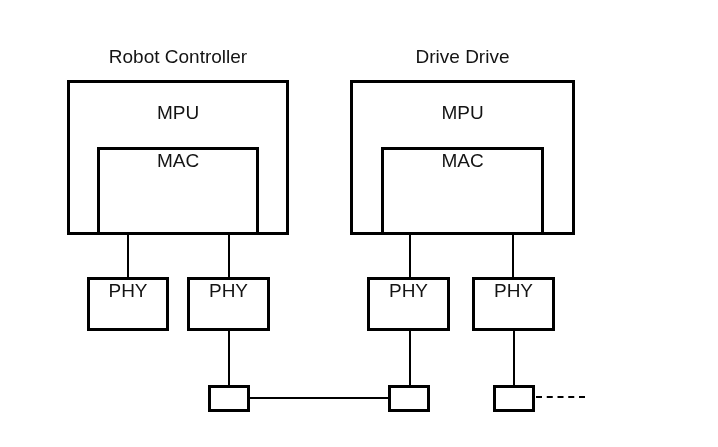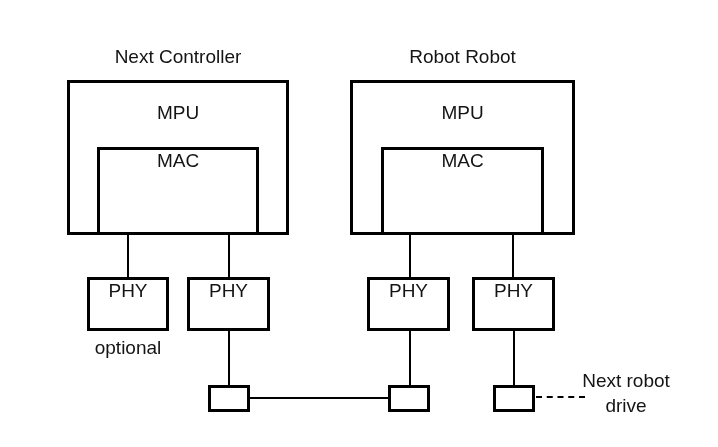--- a/index.html
+++ b/index.html
@@ -56,28 +56,28 @@
     text-align: center;
     line-height: 25px;
     white-space: normal;
   }
 </style>
 </head>
 <body>
 
 <div class="canvas">
 
-  <div class="label" style="left:67px; top:45px; width:222px; height:24px;">Next Controller</div>
+  <div class="label" style="left:67px; top:45px; width:222px; height:24px;">Robot Controller</div>
   <div class="box" style="left:67px; top:80px; width:222px; height:155px;"></div>
   <div class="label" style="left:67px; top:82px; width:222px; height:62px;">MPU</div>
   <div class="box flexcenter" style="left:97px; top:147px; width:162px; height:88px;">
     <span>MAC</span>
   </div>
 
-  <div class="label" style="left:350px; top:45px; width:225px; height:24px;">Robot Robot</div>
+  <div class="label" style="left:350px; top:45px; width:225px; height:24px;">Drive Drive</div>
   <div class="box" style="left:350px; top:80px; width:225px; height:155px;"></div>
   <div class="label" style="left:350px; top:82px; width:225px; height:62px;">MPU</div>
   <div class="box flexcenter" style="left:381px; top:147px; width:163px; height:88px;">
     <span>MAC</span>
   </div>
 
   <div class="vline" style="left:127px; top:233px; height:45px;"></div>
   <div class="vline" style="left:228px; top:233px; height:45px;"></div>
   <div class="vline" style="left:409px; top:233px; height:45px;"></div>
   <div class="vline" style="left:512px; top:233px; height:45px;"></div>
@@ -88,29 +88,27 @@
   <div class="box flexcenter" style="left:187px; top:277px; width:83px; height:54px;">
     <span>PHY</span>
   </div>
   <div class="box flexcenter" style="left:367px; top:277px; width:83px; height:54px;">
     <span>PHY</span>
   </div>
   <div class="box flexcenter" style="left:472px; top:277px; width:83px; height:54px;">
     <span>PHY</span>
   </div>
 
-  <div class="label" style="left:82px; top:336px; width:92px; height:24px;">optional</div>
 
   <div class="vline" style="left:228px; top:329px; height:58px;"></div>
   <div class="vline" style="left:409px; top:329px; height:58px;"></div>
   <div class="vline" style="left:513px; top:329px; height:58px;"></div>
 
   <div class="box" style="left:208px; top:385px; width:42px; height:27px;"></div>
   <div class="box" style="left:388px; top:385px; width:42px; height:27px;"></div>
   <div class="box" style="left:493px; top:385px; width:42px; height:27px;"></div>
 
   <div class="hline" style="left:248px; top:397px; width:142px;"></div>
 
   <div class="dashline" style="left:536px; top:396px; width:49px;"></div>
 
-  <div class="note" style="left:574px; top:368px; width:104px;">Next robot drive</div>
 
 </div>
 
 </body></html>

